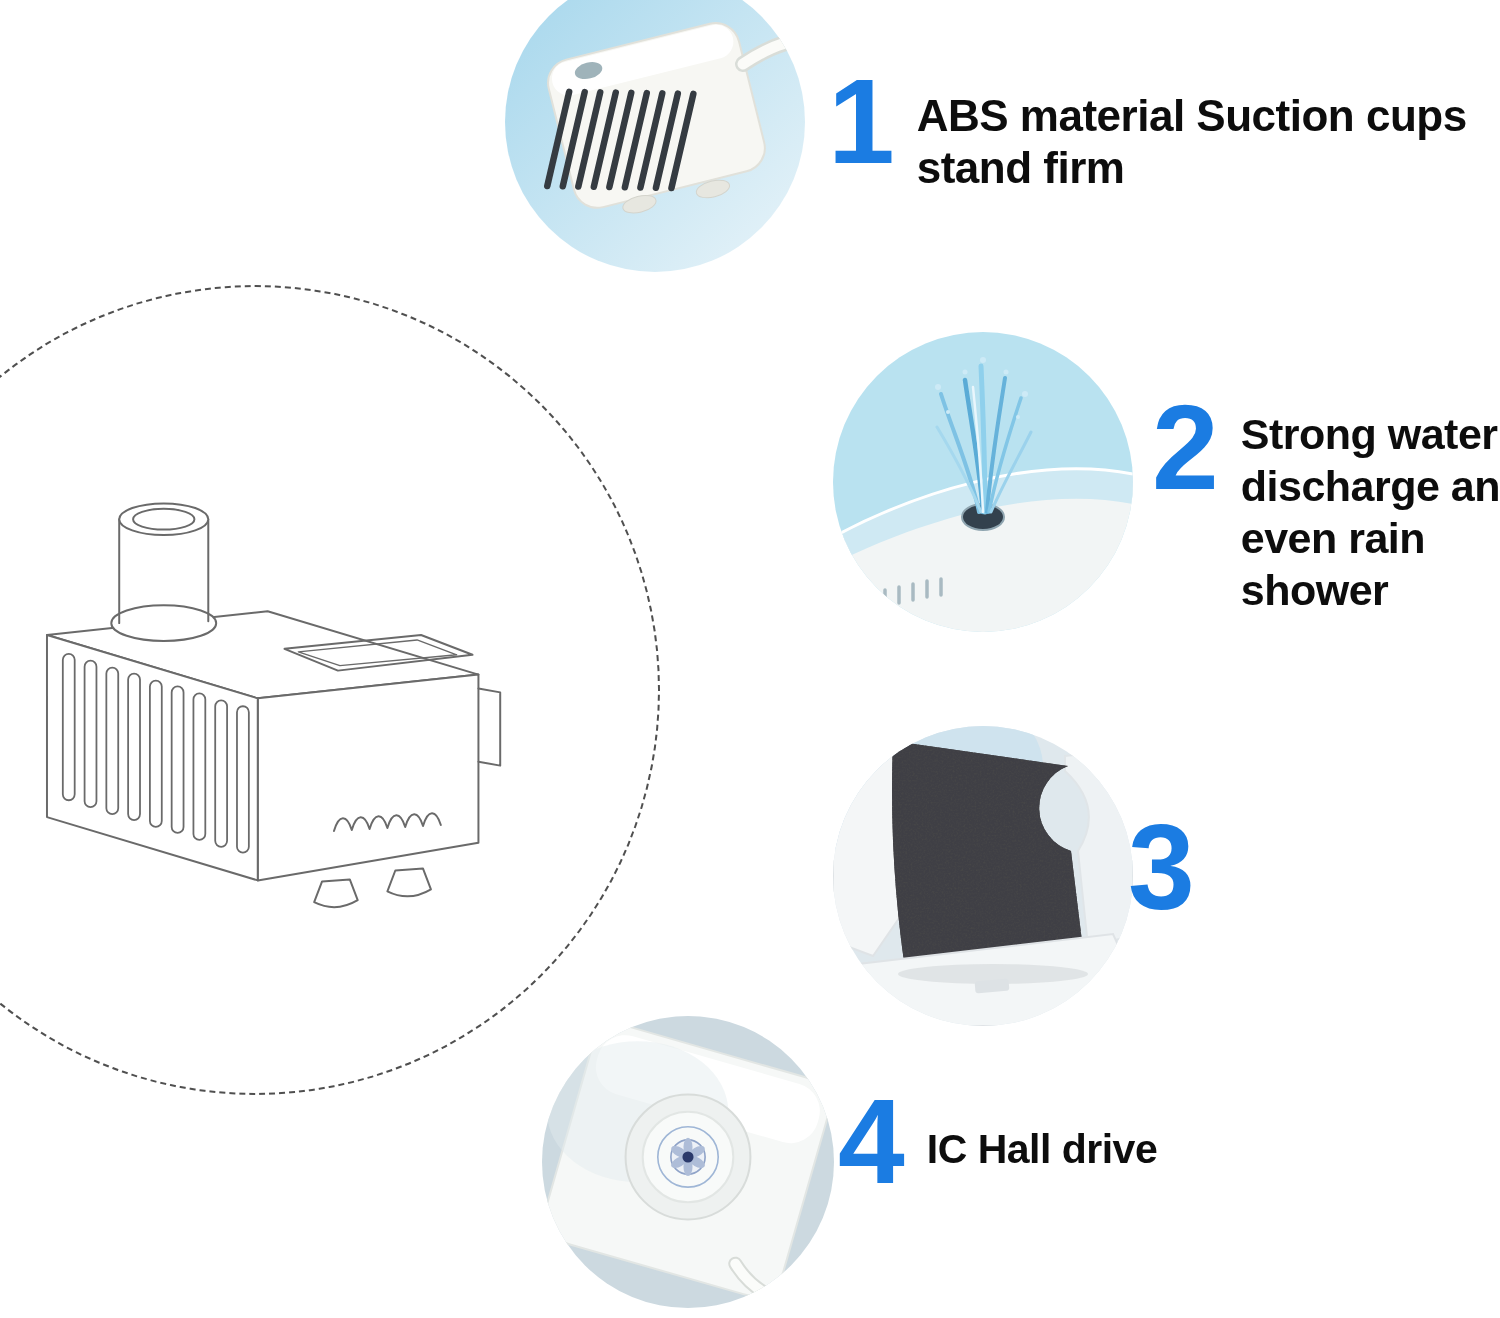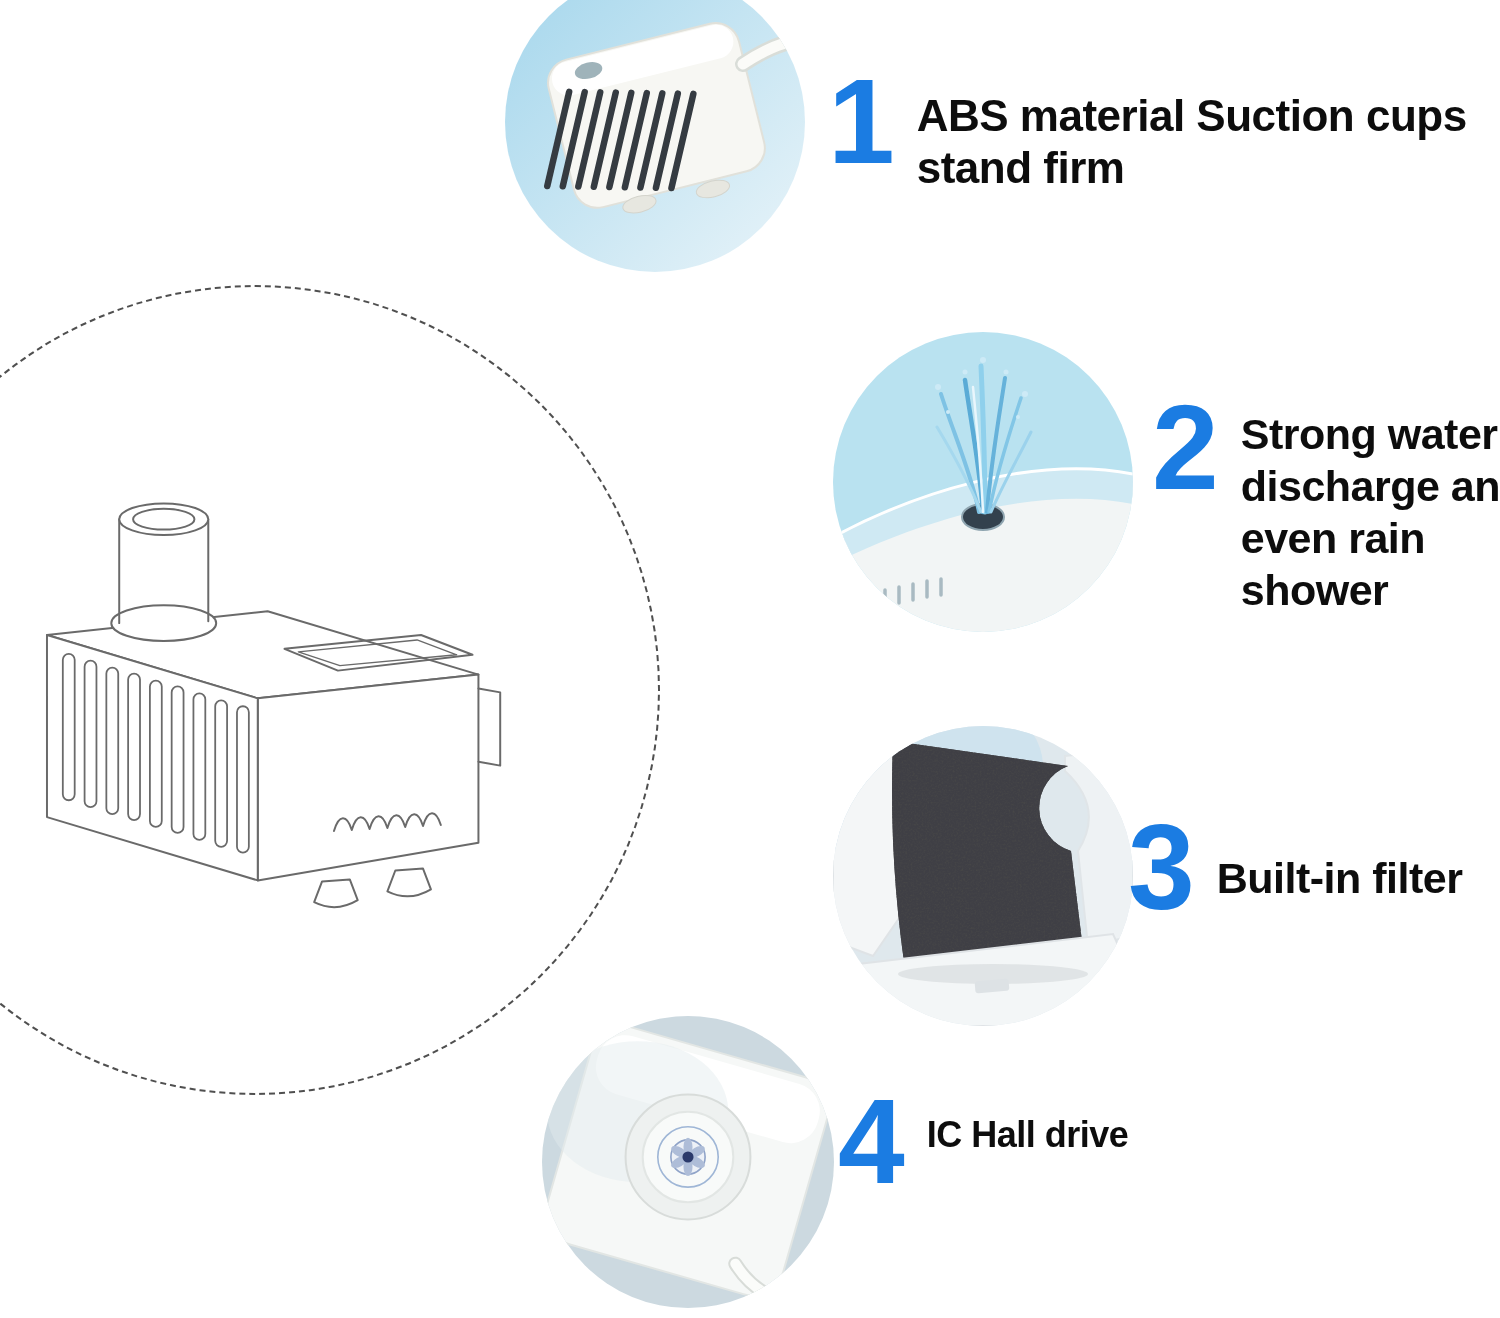--- a/index.html
+++ b/index.html
@@ -52,21 +52,21 @@
     color:var(--text-black,#0d0d0d);
     letter-spacing:-0.5px;
   }
   #feature1{left:828px;top:72px;}
   #feature1 .label{font-size:44px;line-height:1.18;width:620px;margin-top:18px;}
   #feature2{left:1152px;top:398px;}
   #feature2 .label{font-size:43px;line-height:1.21;width:310px;margin-top:10px;}
   #feature3{left:1128px;top:818px;}
   #feature3 .label{font-size:43px;white-space:nowrap;margin-top:36px;}
   #feature4{left:838px;top:1092px;}
-  #feature4 .label{font-size:36px;white-space:nowrap;margin-top:22px;}
+  #feature4 .label{font-size:41px;white-space:nowrap;margin-top:34px;}
 </style>
 </head>
 <body>
 
 <div id="canvas">
 
   <div class="dashed-circle"></div>
 
   <svg class="pump-sketch" viewBox="0 0 520 480">
     <g fill="#ffffff" stroke="#6a6a6a" stroke-width="2" stroke-linejoin="round" stroke-linecap="round">
@@ -240,21 +240,20 @@
     <div class="label">ABS material Suction cups stand firm</div>
   </div>
 
   <div class="feature" id="feature2">
     <div class="num">2</div>
     <div class="label">Strong water discharge and even rain shower</div>
   </div>
 
   <div class="feature" id="feature3">
     <div class="num">3</div>
-    <div class="label">Built-in filter</div>
   </div>
 
   <div class="feature" id="feature4">
     <div class="num">4</div>
     <div class="label">IC Hall drive</div>
   </div>
 
 </div>
 
 </body></html>

